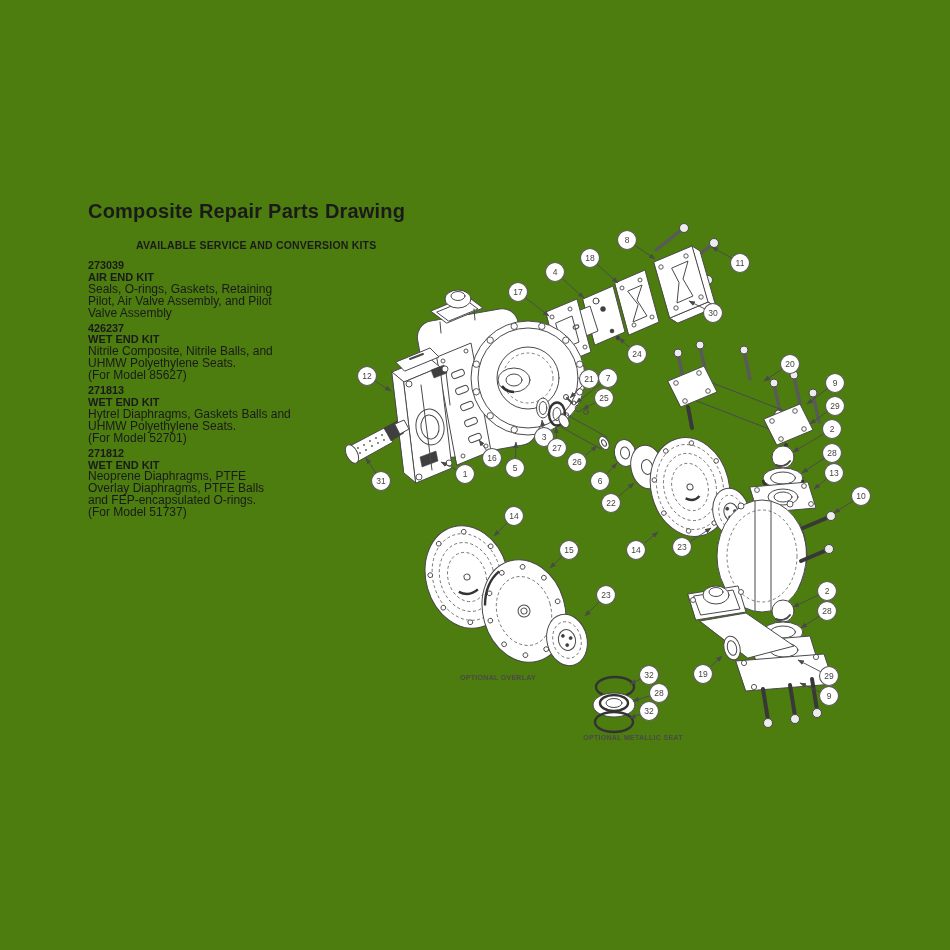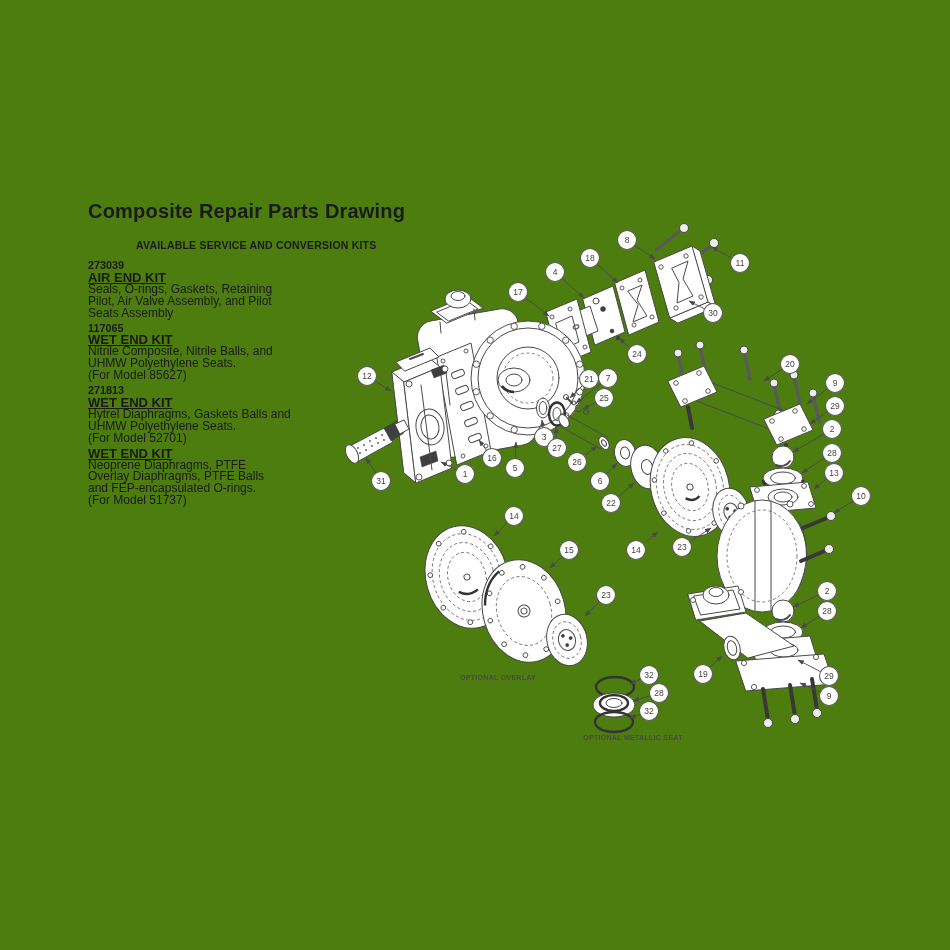--- a/index.html
+++ b/index.html
@@ -4,21 +4,21 @@
 <style>
   html,body{margin:0;padding:0;background:#fff;}
   .page{position:relative;width:950px;height:950px;background:#4d7c0f;
         font-family:"Liberation Sans",sans-serif;color:#1a1a1a;overflow:hidden;}
   .title{position:absolute;left:88px;top:200px;font-size:20px;font-weight:bold;letter-spacing:.2px;}
   .subtitle{position:absolute;left:88px;top:239px;font-size:10.5px;font-weight:bold;letter-spacing:.2px;margin-left:48px;}
   .kits{position:absolute;left:88px;top:260px;width:300px;}
   .kit-row{display:flex;margin-bottom:3px;flex-direction:column;}
   .kit-num{width:72px;font-size:10.8px;font-weight:bold;line-height:11.9px;}
   .kit-body{flex:1;}
-  .kit-name{font-size:13px;font-weight:bold;line-height:11.9px;text-decoration:underline;}
+  .kit-name{font-size:11px;font-weight:bold;line-height:11.9px;}
   .kit-line{font-size:12px;line-height:11.9px;}
   svg.diagram{position:absolute;left:0;top:0;}
   .ln{fill:none;stroke:#4a4a4a;stroke-width:1;stroke-linejoin:round;stroke-linecap:round;}
   .f{fill:#ffffff;}
   .dsh{fill:none;stroke:#606060;stroke-width:.8;stroke-dasharray:3 2.5;}
   .dark{fill:#3f3f3f;stroke:#3f3f3f;stroke-width:.5;}
   .thick{fill:none;stroke:#333;stroke-width:2.4;}
   .sw2{stroke-width:2;}
   .shaft{stroke:#5a5a5a;stroke-width:3.4;stroke-linecap:round;}
   .shaftd{stroke:#383838;stroke-width:4;stroke-linecap:round;}
@@ -37,42 +37,43 @@
 
   <div class="title">Composite Repair Parts Drawing</div>
   <div class="subtitle">AVAILABLE SERVICE AND CONVERSION KITS</div>
   <div class="kits" id="kits">
       <div class="kit-row">
         <div class="kit-num">273039</div>
         <div class="kit-body">
           <div class="kit-name">AIR END KIT</div>
           <div class="kit-line">Seals, O-rings, Gaskets, Retaining</div>
           <div class="kit-line">Pilot, Air Valve Assembly, and Pilot</div>
-          <div class="kit-line">Seats Assembly</div>
+          <div class="kit-line">Valve Assembly</div>
         </div>
       </div>
       <div class="kit-row">
-        <div class="kit-num">117065</div>
+        <div class="kit-num">426237</div>
         <div class="kit-body">
           <div class="kit-name">WET END KIT</div>
           <div class="kit-line">Nitrile Composite, Nitrile Balls, and</div>
           <div class="kit-line">UHMW Polyethylene Seats.</div>
           <div class="kit-line">(For Model 85627)</div>
         </div>
       </div>
       <div class="kit-row">
         <div class="kit-num">271813</div>
         <div class="kit-body">
           <div class="kit-name">WET END KIT</div>
           <div class="kit-line">Hytrel Diaphragms, Gaskets Balls and</div>
           <div class="kit-line">UHMW Polyethylene Seats.</div>
           <div class="kit-line">(For Model 52701)</div>
         </div>
       </div>
       <div class="kit-row">
+        <div class="kit-num">271812</div>
         <div class="kit-body">
           <div class="kit-name">WET END KIT</div>
           <div class="kit-line">Neoprene Diaphragms, PTFE</div>
           <div class="kit-line">Overlay Diaphragms, PTFE Balls</div>
           <div class="kit-line">and FEP-encapsulated O-rings.</div>
           <div class="kit-line">(For Model 51737)</div>
         </div>
       </div>
     </div>
 

